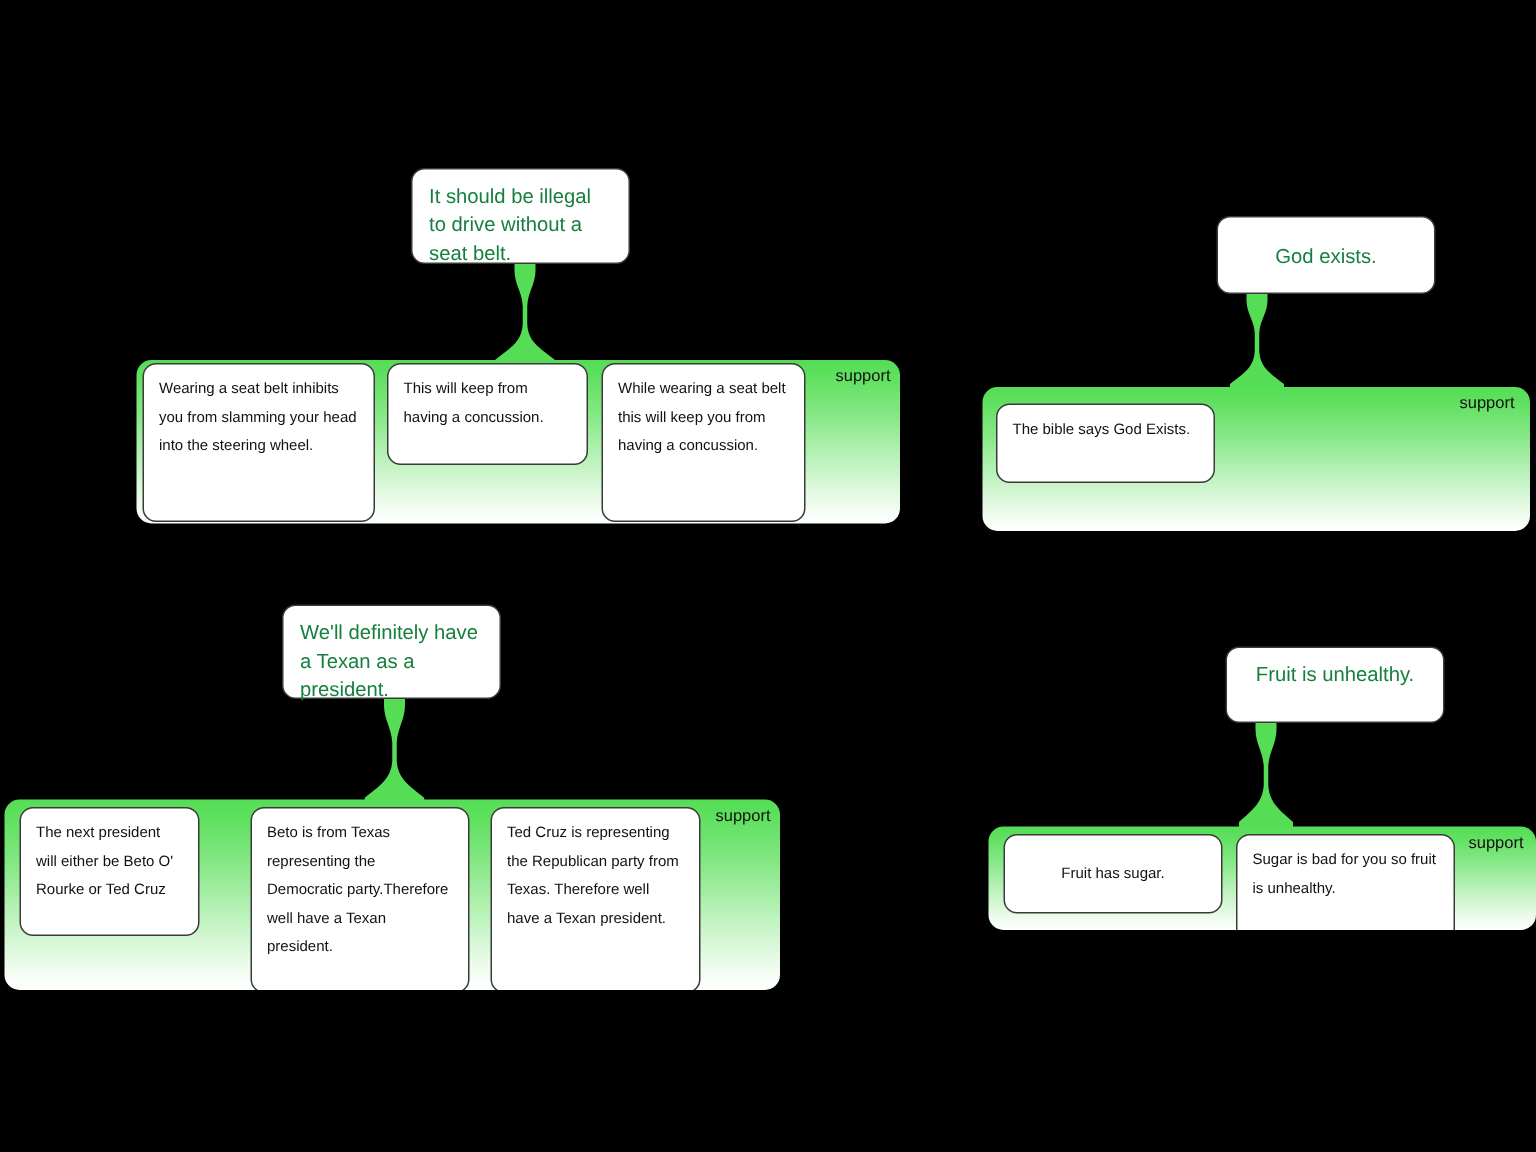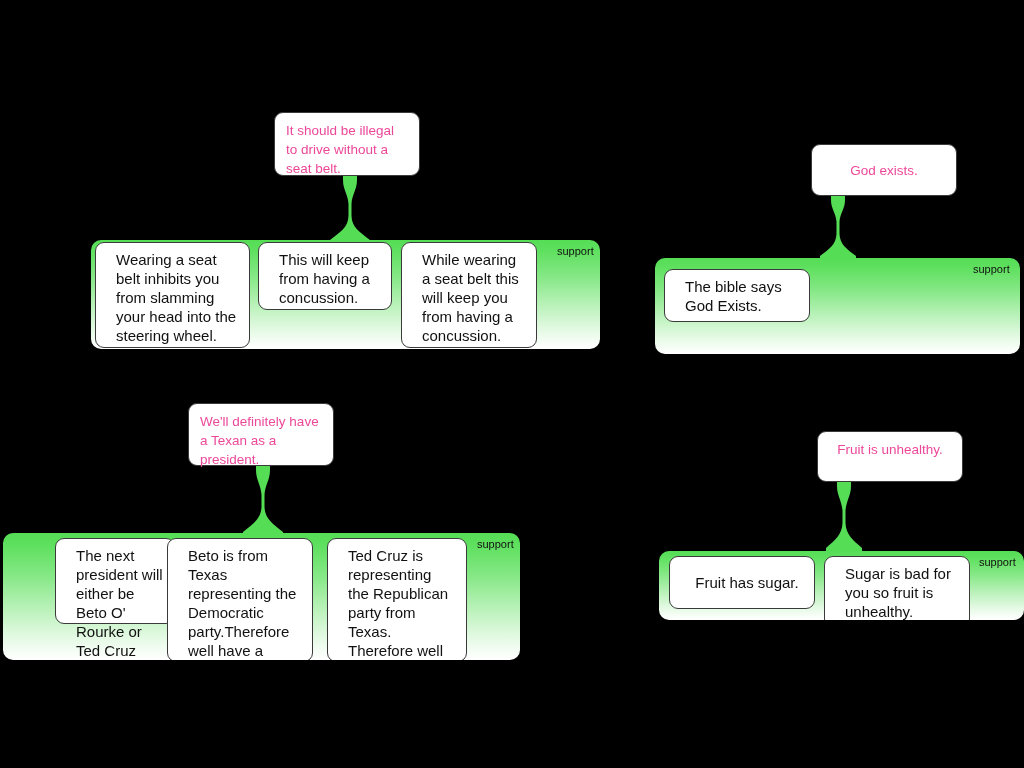--- a/index.html
+++ b/index.html
@@ -28,21 +28,21 @@
 
   
   .claim {
     position: absolute;
     background: #ffffff;
     border: 1px solid #3a3a3a;
     border-radius: 9px;
     box-sizing: border-box;
     font-size: 13.5px;
     line-height: 19px;
-    color: #ec4899;
+    color: #15803d;
     padding: 8px 11px 9px 11px;
     z-index: 3;
   }
   .claim.center { text-align: center; margin-left: 48px; }
   .claim.left   { text-align: left; }
 
   
   .connector {
     position: absolute;
     z-index: 1;
@@ -80,24 +80,24 @@
     white-space: nowrap;
   }
 
   
   .reason {
     position: absolute;
     background: #ffffff;
     border: 1px solid #3a3a3a;
     border-radius: 9px;
     box-sizing: border-box;
-    font-size: 15px;
+    font-size: 10px;
     line-height: 19px;
     color: #111111;
-    padding: 7px 10px 8px 20px;
+    padding: 7px 10px 8px 10px;
     text-align: left;
   }
   .reason.vcenter {
     display: flex;
     align-items: center;
     justify-content: center;
     text-align: center;
   }
 </style>
 </head>
@@ -155,21 +155,21 @@
     <div class="connector" style="left:243px; top:464px;">
       <svg width="40" height="72" viewBox="0 0 40 72">
         <path d="M13,0 L27,0 L27,6 C27,16 22,21 21.5,31 L21.5,43 C22,55 30,60 40,68 L40,72 L0,72 L0,68 C10,60 18,55 18.5,43 L18.5,31 C18,21 13,16 13,6 Z" fill="#55dd55"></path>
       </svg>
     </div>
 
     <div class="panel" style="left:3px; top:533px; width:517px; height:127px;">
       <div class="panel-inner">
         <span class="support-label" style="left:474px; top:5px;">support</span>
 
-        <div class="reason" style="left:10px; top:5px; width:120px; height:86px;margin-left:42px;">The next president will either be Beto O' Rourke or Ted Cruz</div>
+        <div class="reason" style="left:10px; top:5px; width:120px; height:86px;">The next president will either be Beto O' Rourke or Ted Cruz</div>
 
         <div class="reason" style="left:164px; top:5px; width:146px; height:124px;">Beto is from Texas representing the Democratic party.Therefore well have a Texan president.</div>
 
         <div class="reason" style="left:324px; top:5px; width:140px; height:124px;">Ted Cruz is representing the Republican party from Texas. Therefore well have a Texan president.</div>
       </div>
     </div>
   </div>
 
   <div class="cluster">
 

